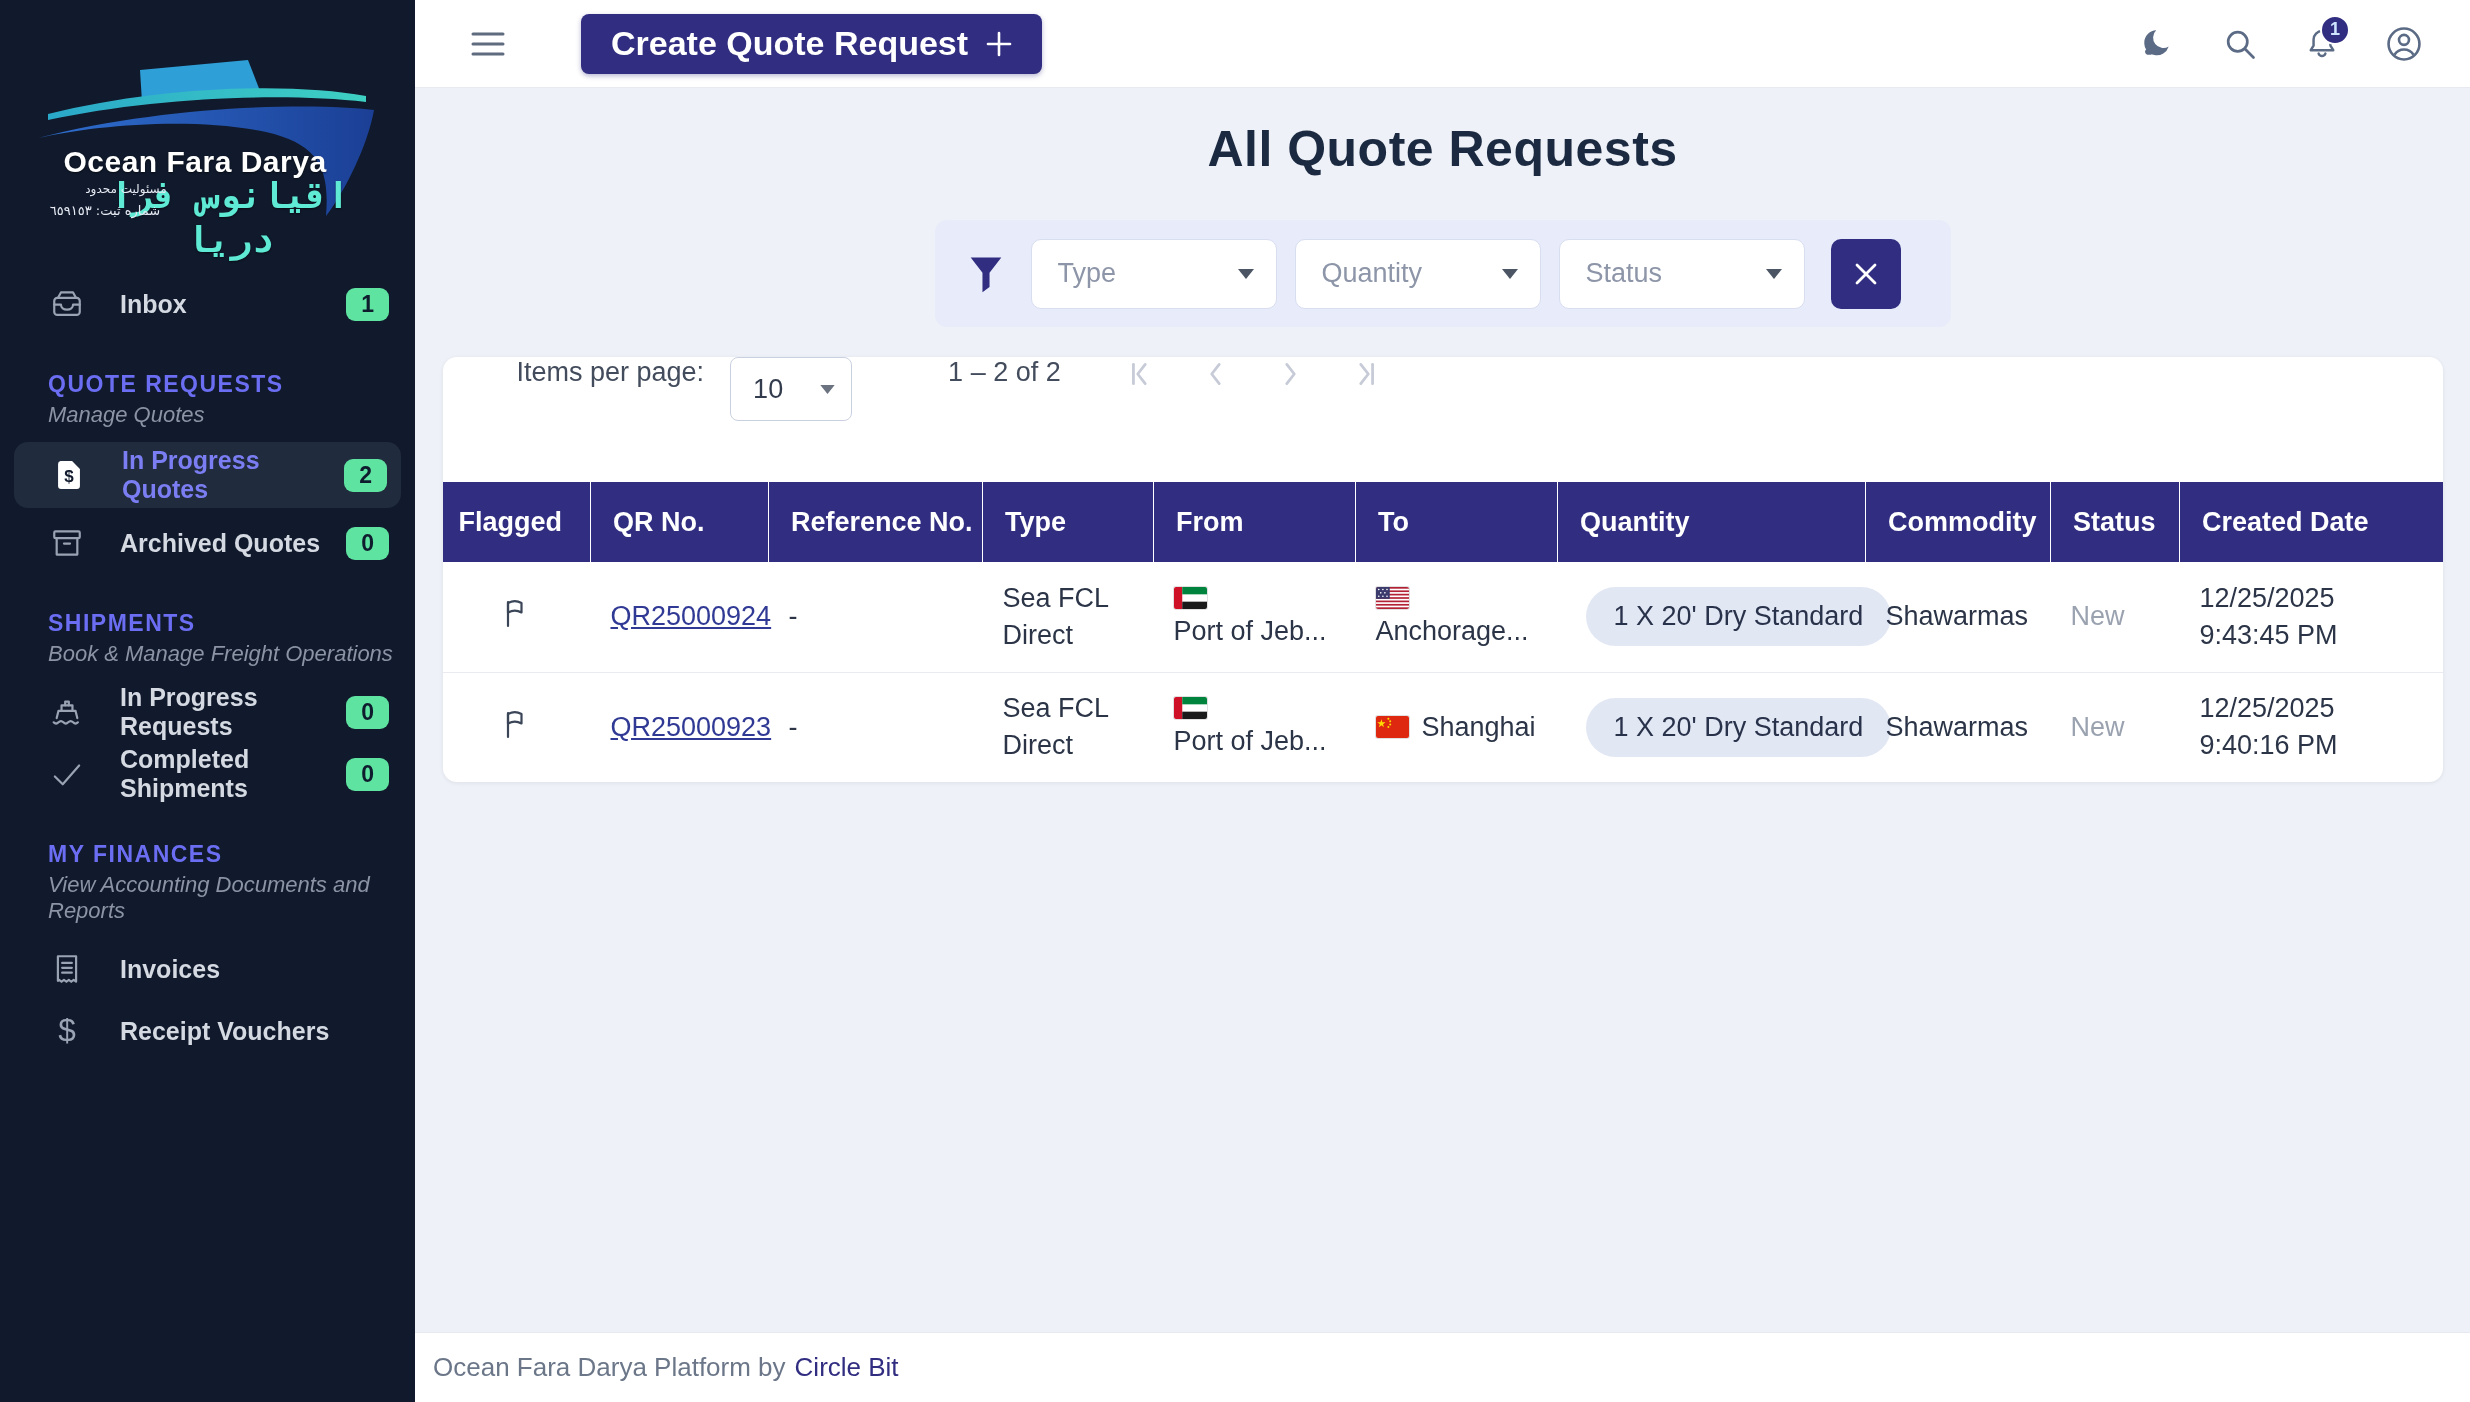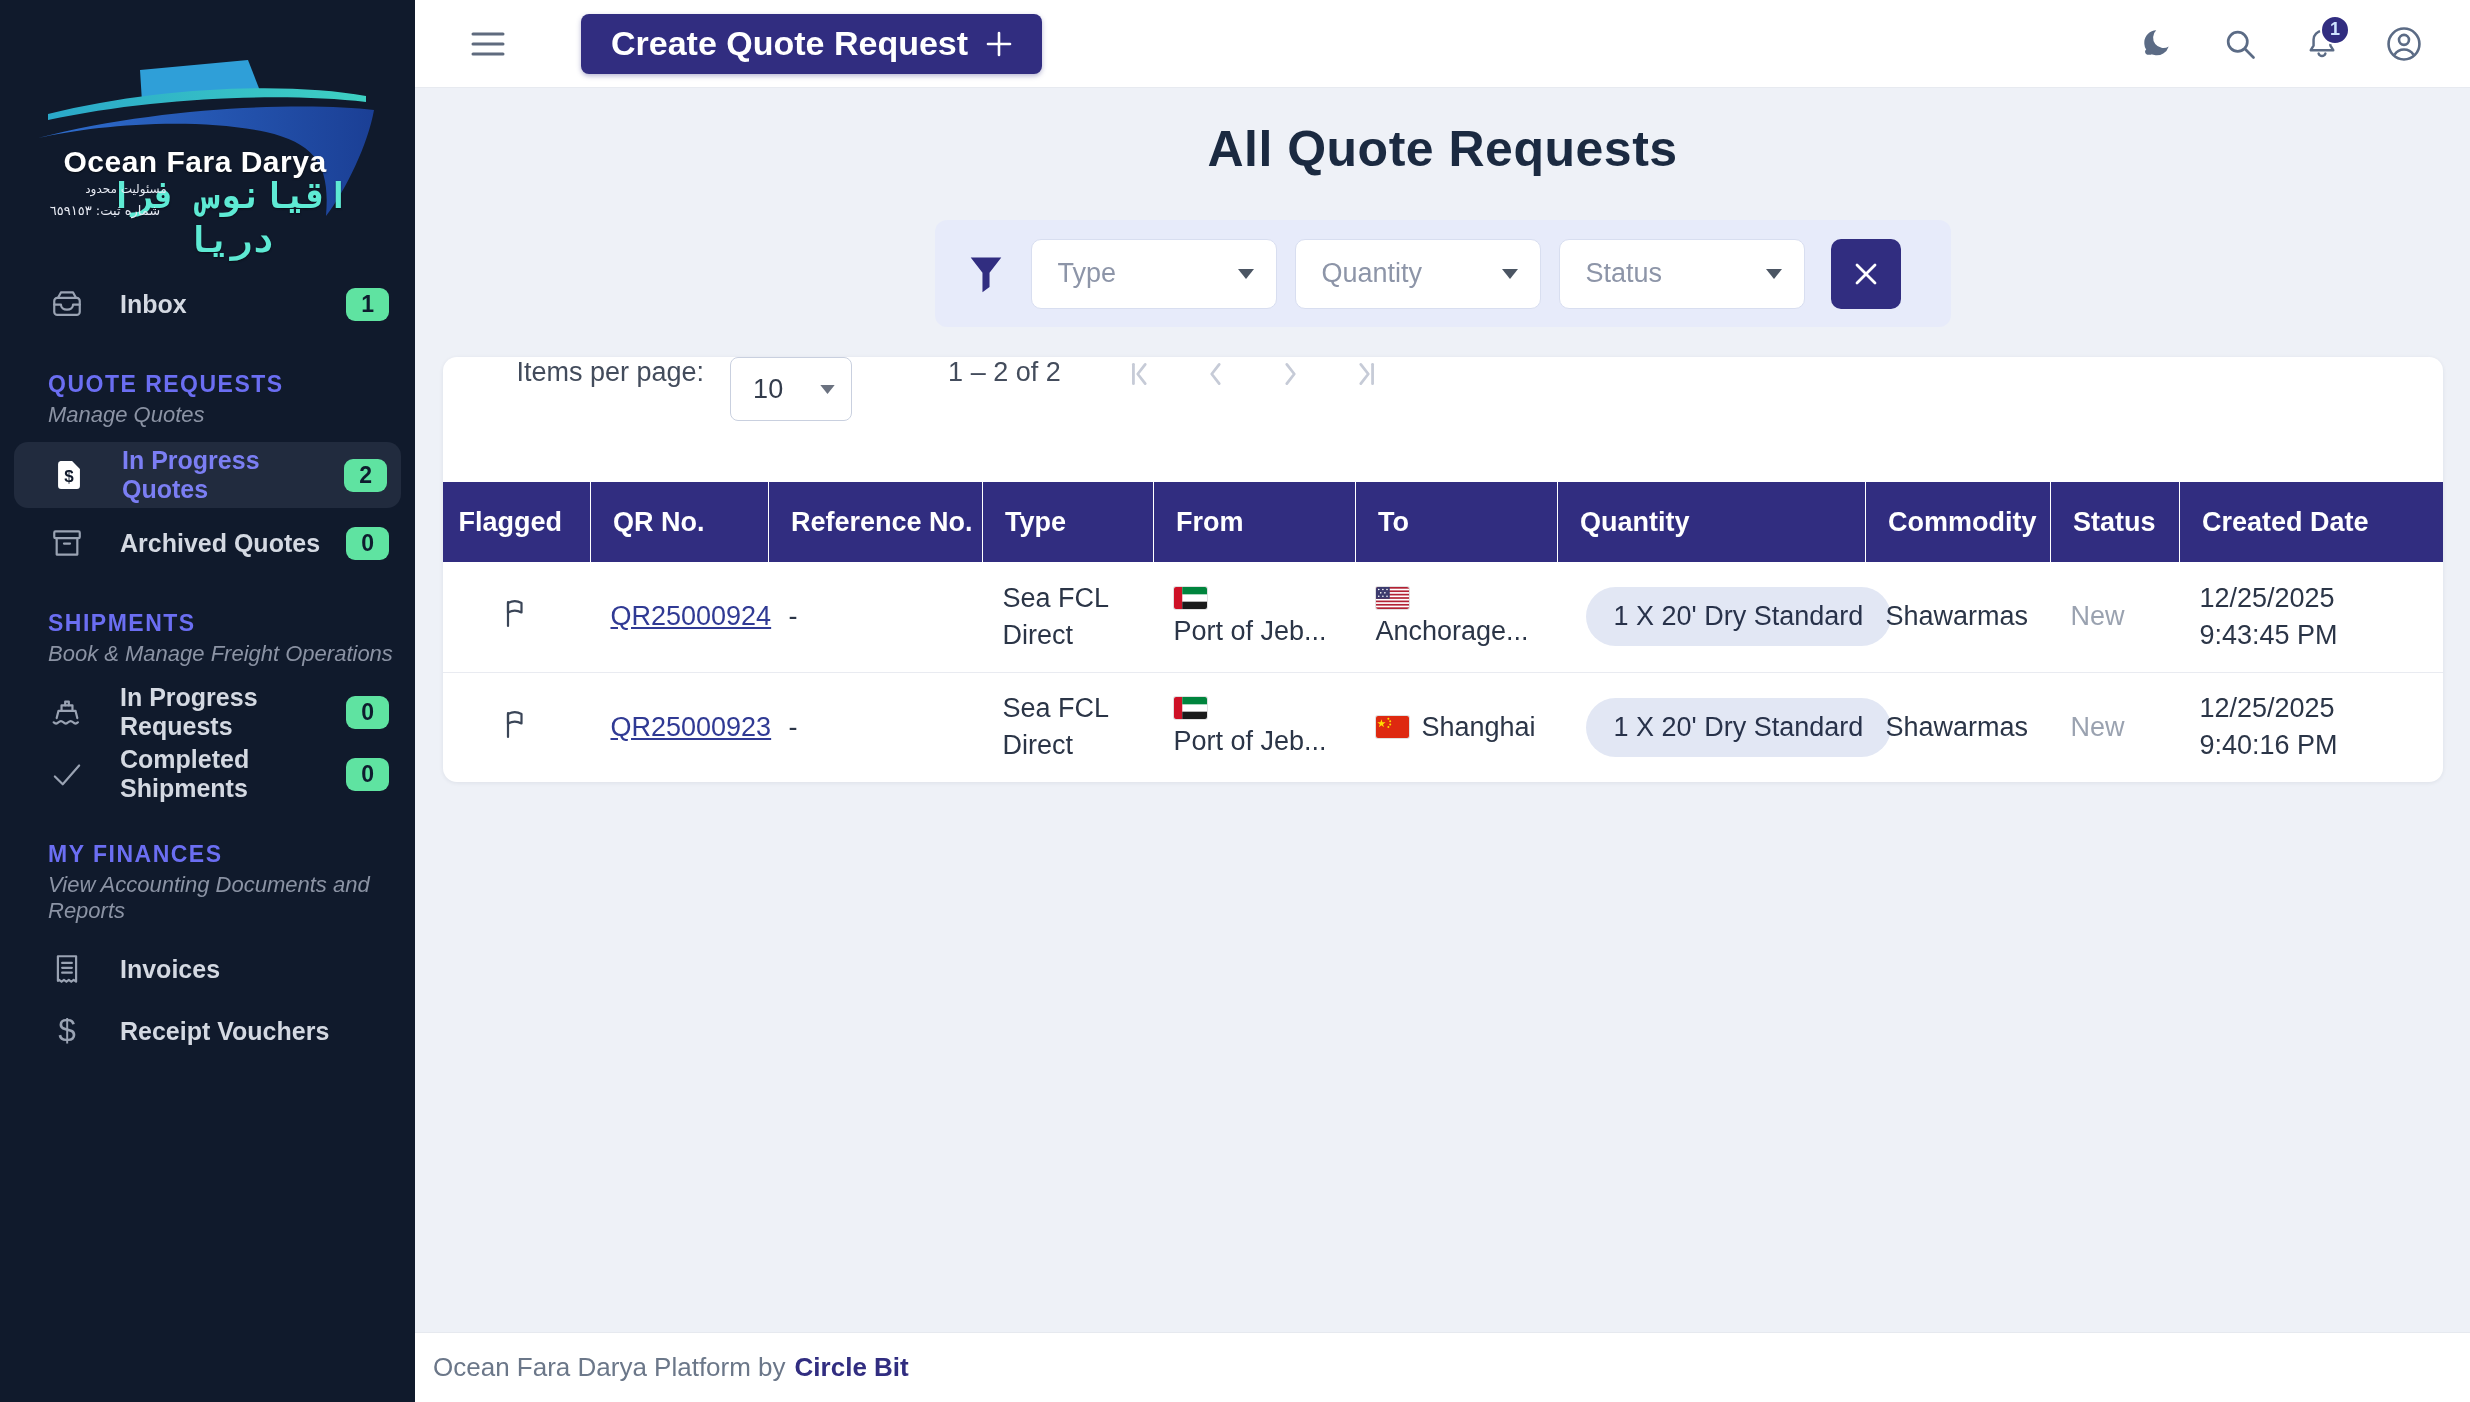--- a/index.html
+++ b/index.html
@@ -73,21 +73,21 @@
   .qr-link { color:#303a94; text-decoration:underline; cursor:pointer; }
   .type-cell { line-height:37px; }
   .loc-stack { display:flex; flex-direction:column; gap:7px; align-items:flex-start; }
   .loc-inline { display:flex; align-items:center; gap:13px; }
   .flagimg { border-radius:2px; box-shadow:0 0 0 1px rgba(0,0,0,.12); display:block; }
   .chip { display:inline-block; background:#e2e7f4; border-radius:33px; padding:14px 28px; color:#28324a; margin-left:8px; white-space:nowrap; }
   .status-new { color:#9aa2b0; }
   .created { line-height:37px; padding-right:26px; display:block; }
 
   .footer { height:70px; background:#fff; border-top:1px solid #e6e9ef; display:flex; align-items:center; padding-left:18px; font-size:26px; color:#6b7789; gap:9px; }
-  .footer a { color:#312d80; font-weight:bold; text-decoration:none; cursor:pointer; }
+  .footer a { color:#312d80; font-weight:normal; text-decoration:none; cursor:pointer; }
 </style>
 </head>
 <body>
 
 <div id="screen">
 
   <aside class="sidebar">
     <div class="logo">
       <svg class="ship" width="350" height="175" viewBox="0 0 350 175">
         <defs>

